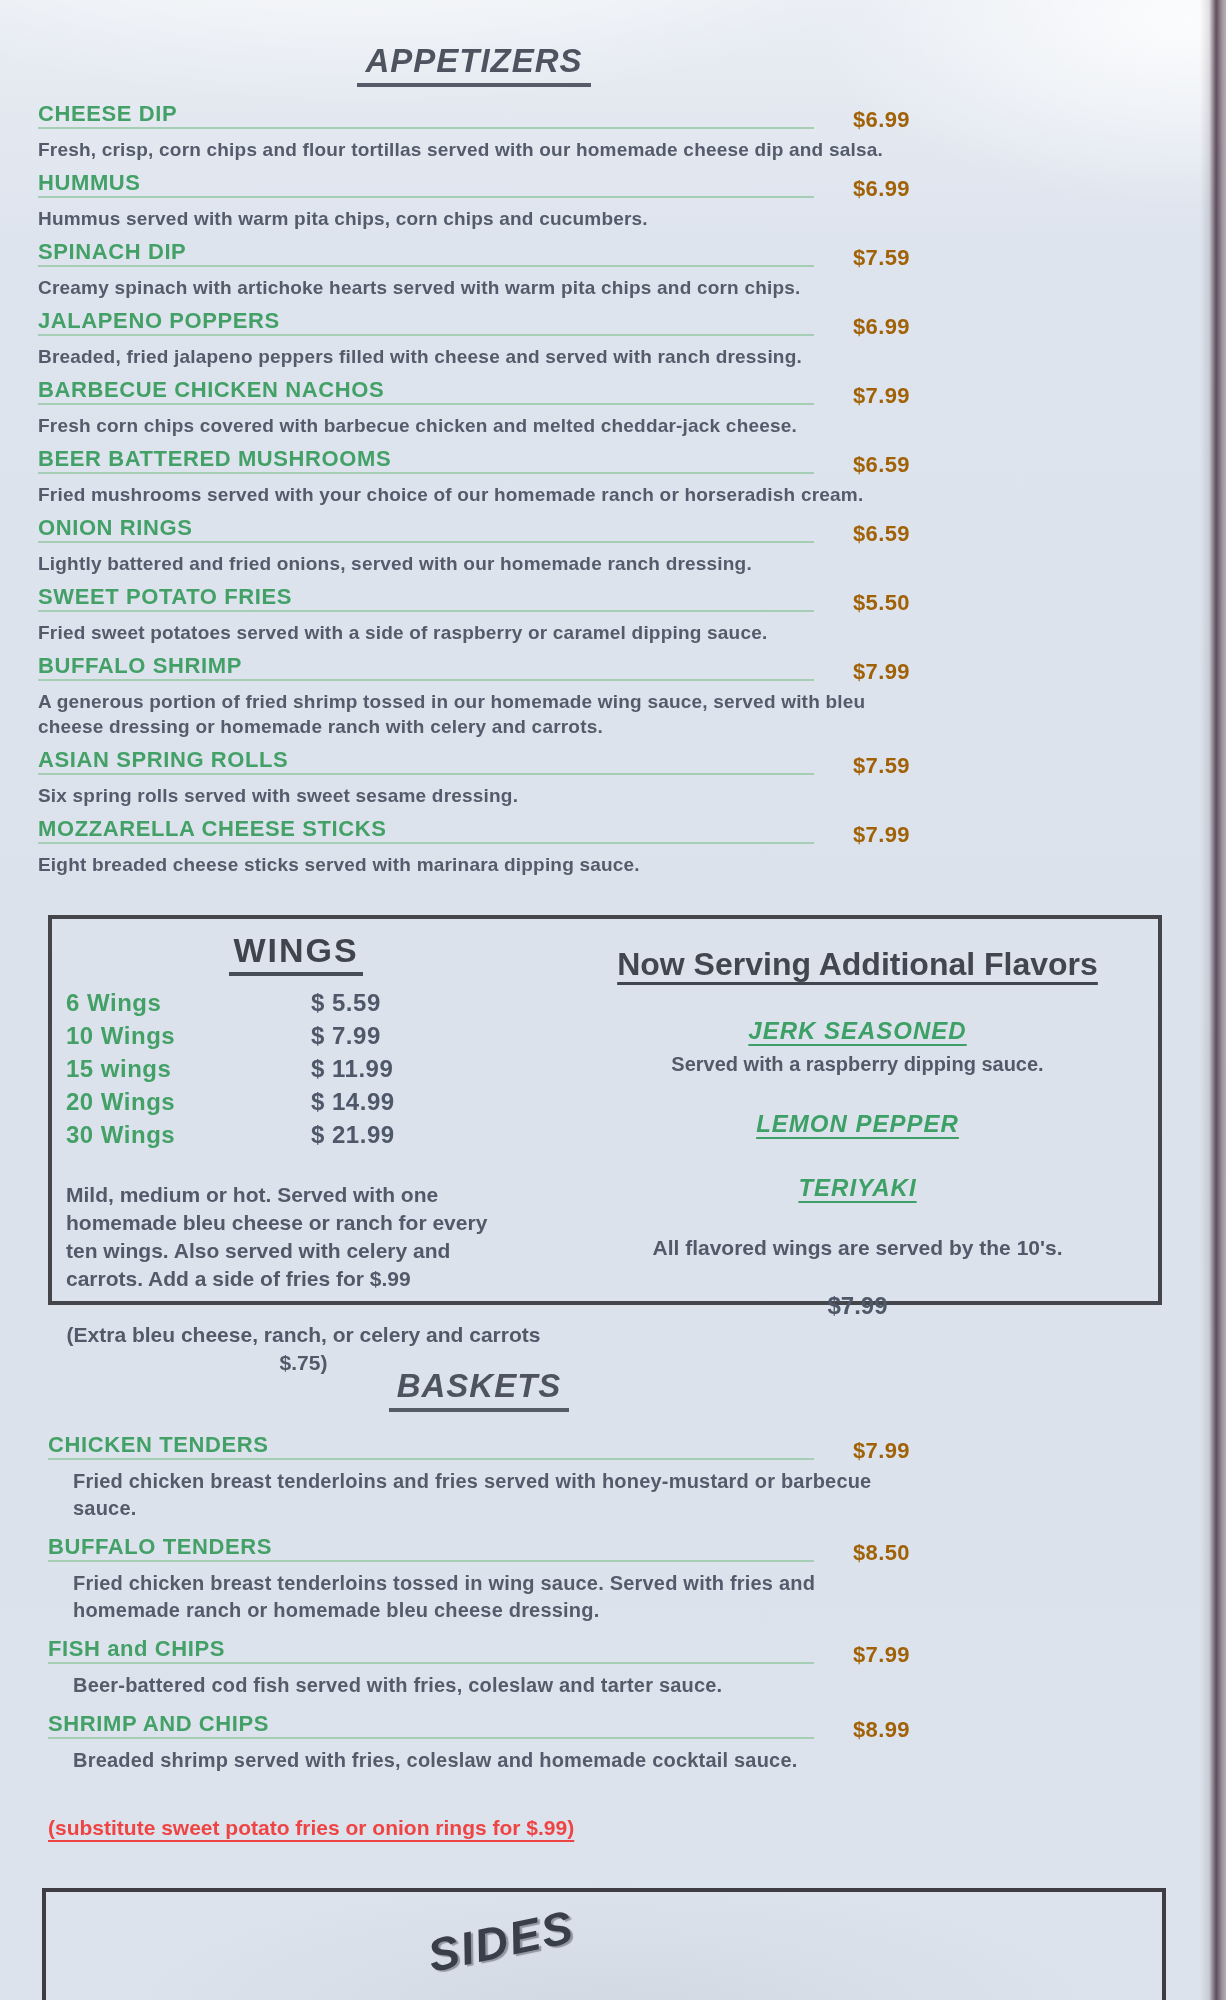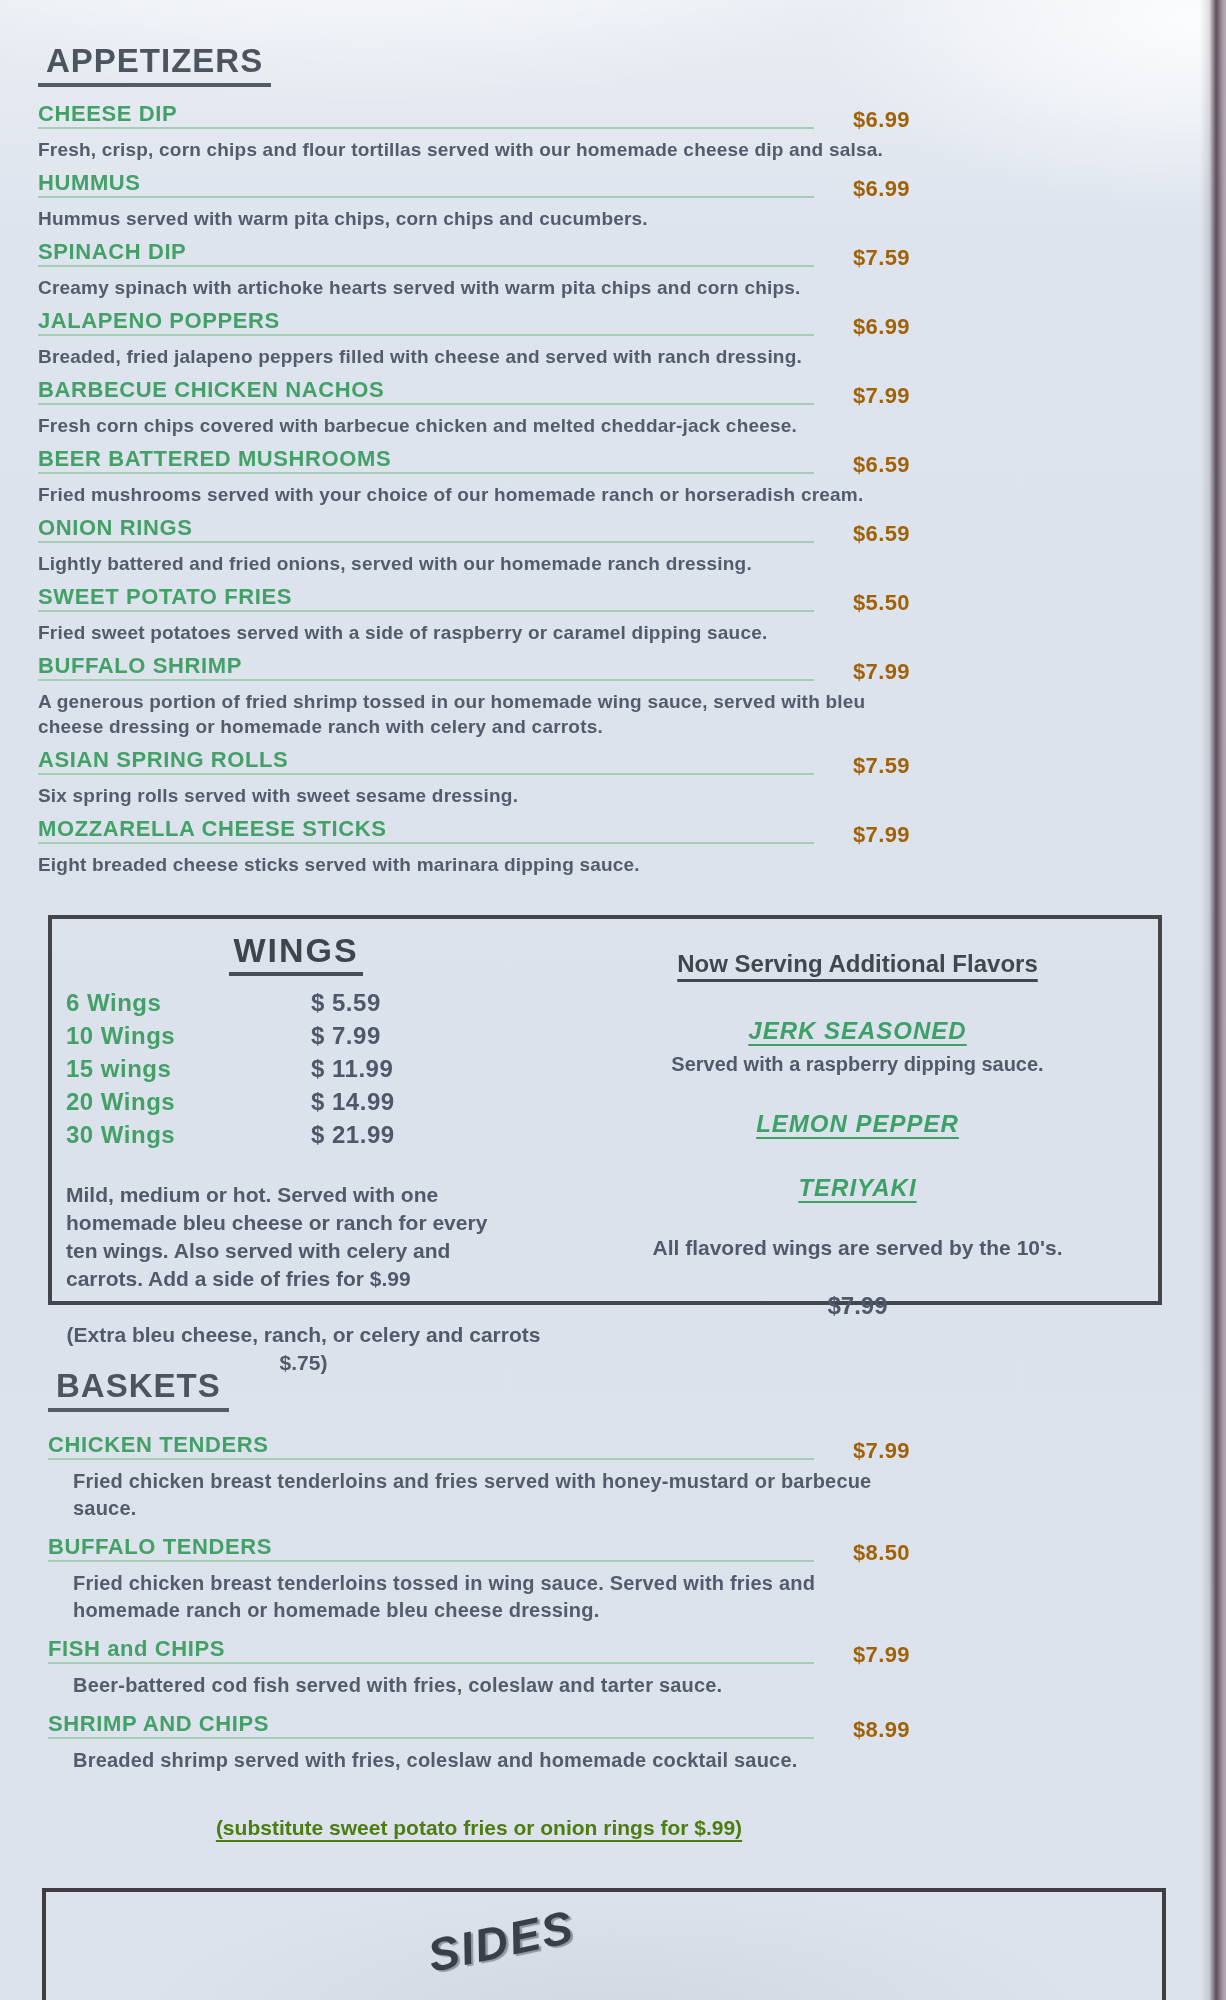--- a/index.html
+++ b/index.html
@@ -12,21 +12,21 @@
       radial-gradient(ellipse 700px 200px at 50% 101%, rgba(190,196,206,0.35), rgba(190,196,206,0) 70%),
       linear-gradient(180deg,#e9edf3 0%, #dee4ee 12%, #dce2ec 55%, #dde3ec 100%);
   }
   .edge-strip{
     position:absolute;top:0;right:0;width:26px;height:100%;
     background:linear-gradient(to right, rgba(92,72,88,0) 0%, rgba(92,72,88,0.18) 35%,
                #4f3d4b 62%, #6d5c6a 72%, #998c97 86%, #b0a5ae 100%);
     opacity:.9;
   }
   
-  .section-title{ text-align:left; color:#4e545f; letter-spacing:1px; }
+  .section-title{ text-align:center; color:#4e545f; letter-spacing:1px;font-style:italic; }
   .section-title .u{ display:inline-block; border-bottom:4px solid #565c67; padding:0 8px 3px 8px; }
   
   .menu-col{ position:relative; }
   .item{ position:relative; margin-bottom:8px; }
   .item-head{ position:relative; height:31px; }
   .item-head::after{ content:""; position:absolute; left:0; right:96px; bottom:3px;
                      border-bottom:2px solid #a6ceb4; }
   .item-name{ position:relative; z-index:1; color:#43a167; font-size:22px; letter-spacing:.6px; }
   .item-price{ position:absolute; right:0; bottom:-1px; color:#a16207; font-size:22px; letter-spacing:.4px; }
   .item-desc{ color:#545c6b; font-size:19px; line-height:25px; margin-top:5px; max-width:845px; letter-spacing:.2px; }
@@ -38,36 +38,36 @@
               box-sizing:border-box; display:flex; }
   .wings-left{ width:505px; box-sizing:border-box; padding:12px 0 0 14px; flex:none; }
   .wings-title{ text-align:center; width:460px; font-size:34px; color:#3f444d; margin-bottom:10px; }
   .wings-title .u{ display:inline-block; border-bottom:4px solid #474d56; padding:0 4px 2px 4px; letter-spacing:2px;}
   .size-row{ display:flex; font-size:24px; line-height:33px; }
   .size-label{ color:#43a167; width:245px; flex:none; letter-spacing:.5px; }
   .size-price{ color:#4e5869; letter-spacing:.5px; }
   .wings-note1{ margin-top:30px; width:455px; color:#525a6a; font-size:21px; line-height:28px; }
   .wings-note2{ margin-top:28px; width:475px; color:#525a6a; font-size:21px; line-height:28px; text-align:center; }
   .wings-right{ flex:1; text-align:center; padding-top:24px; }
-  .flavors-heading{ font-size:24px; line-height:42px; color:#42464e; text-decoration:underline;
+  .flavors-heading{ font-size:32px; line-height:42px; color:#42464e; text-decoration:underline;
                     text-decoration-thickness:3px; text-underline-offset:7px; margin:0 30px; }
   .flavor-name{ color:#3da066; font-style:italic; font-size:24px; letter-spacing:1px;
                 text-decoration:underline; text-decoration-thickness:2px; text-underline-offset:5px; }
   .flavor-jerk{ margin-top:32px; }
   .flavor-desc{ color:#525a6a; font-size:20px; margin-top:8px; }
   .flavor-lemon{ margin-top:34px; }
   .flavor-teriyaki{ margin-top:36px; }
   .flavors-note{ margin-top:34px; color:#525a6a; font-size:21px; }
   .flavors-price{ margin-top:32px; color:#4e5869; font-size:24px; }
   
   .baskets{ margin:62px 0 0 48px; width:862px; }
   .baskets .section-title{ font-size:33px; margin-bottom:20px; }
   .baskets .item{ margin-bottom:12px; }
   .baskets .item-desc{ font-size:20px; line-height:27px; max-width:835px;margin-left:25px; }
-  .baskets-note{ margin-top:42px; text-align:center; color:#4d7c0f; font-size:21px;
+  .baskets-note{ margin-top:42px; text-align:left; color:#ef4444; font-size:21px;
                  text-decoration:underline; text-decoration-thickness:2px; text-underline-offset:5px; }
   
   .sides-box{ position:relative; margin:48px 0 0 42px; width:1124px; height:172px;
               border:4px solid #403c44; box-sizing:border-box; }
   .sides-label{ position:absolute; left:345px; top:22px; width:220px; text-align:center;
                 transform:rotate(-12deg); font-size:46px; font-style:italic; color:#383e4a;
                 letter-spacing:2px; text-shadow:2px 2px 1px rgba(60,60,70,.45); }
 </style>
 </head>
 <body>

